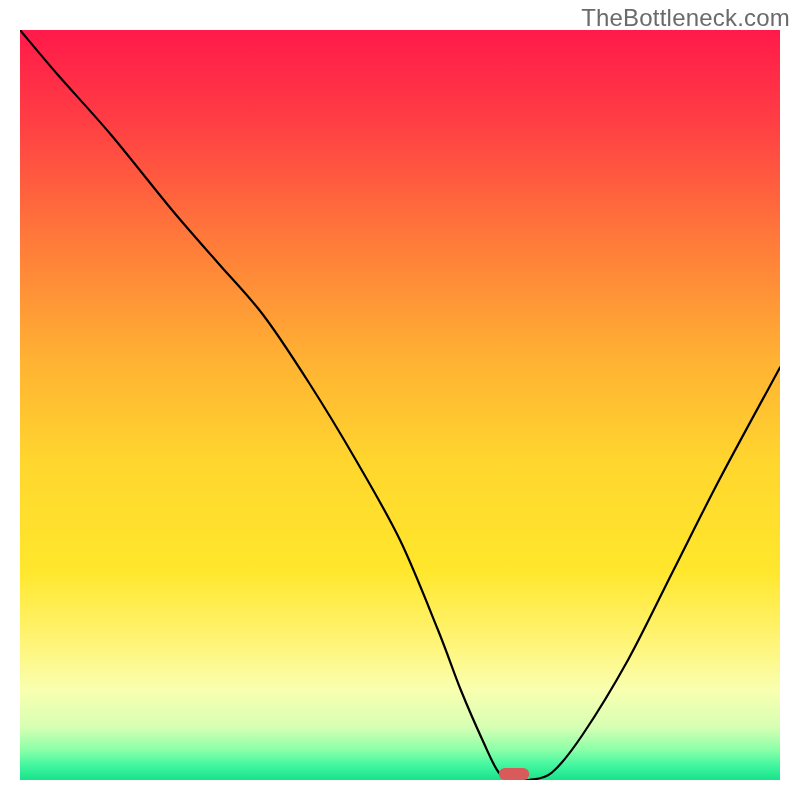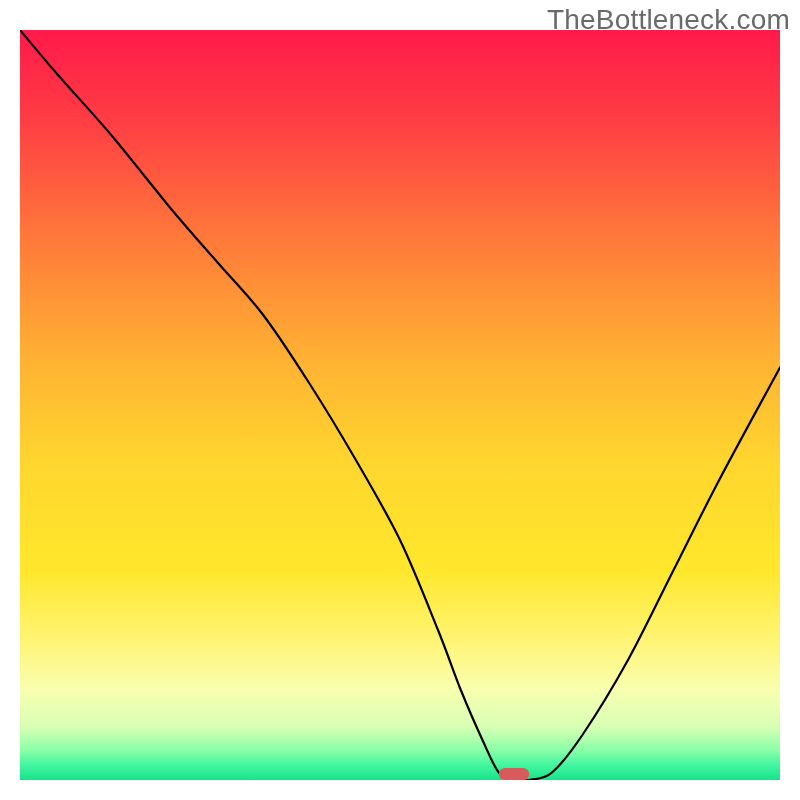--- a/index.html
+++ b/index.html
@@ -13,21 +13,21 @@
   .container {
     position: relative;
     width: 800px;
     height: 800px;
   }
   .watermark {
     position: absolute;
     top: 4px;
     right: 10px;
     color: #6a6a6a;
-    font-size: 28px;
+    font-size: 24px;
     font-weight: 500;
     letter-spacing: 0.2px;
     z-index: 10;
   }
   .plot-area {
     position: absolute;
     left: 20px;
     top: 30px;
     width: 760px;
     height: 750px;

